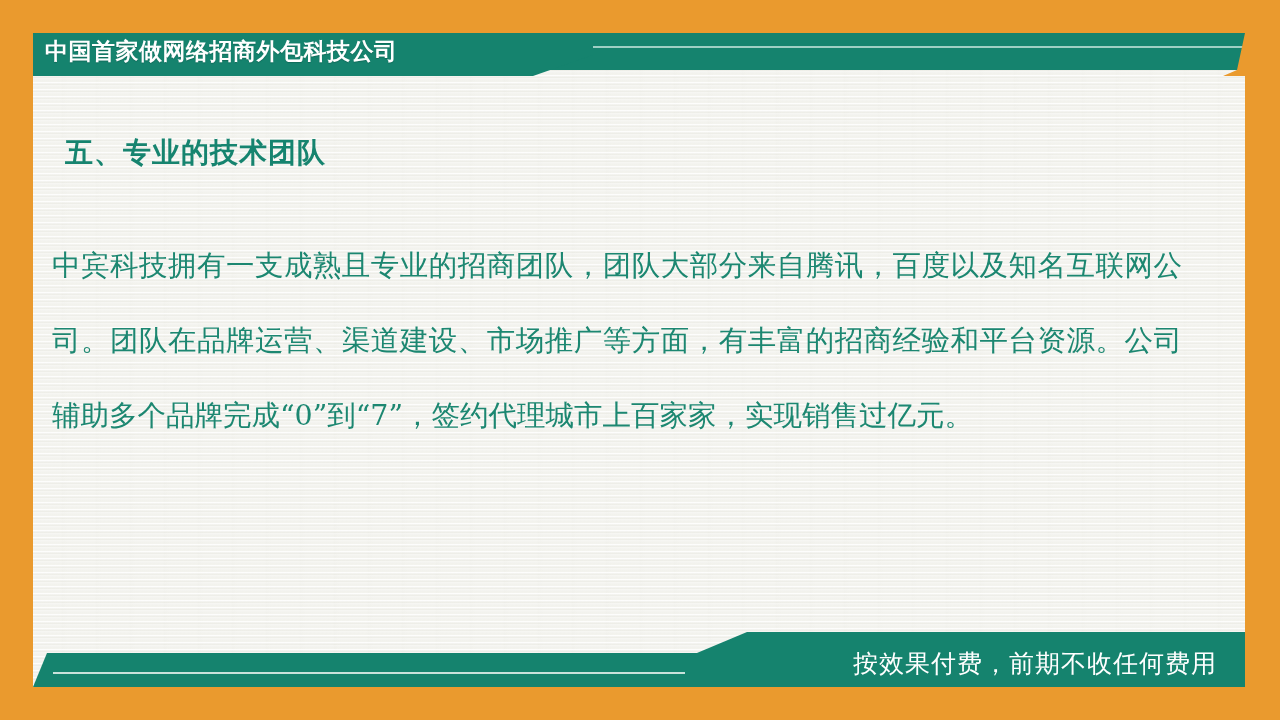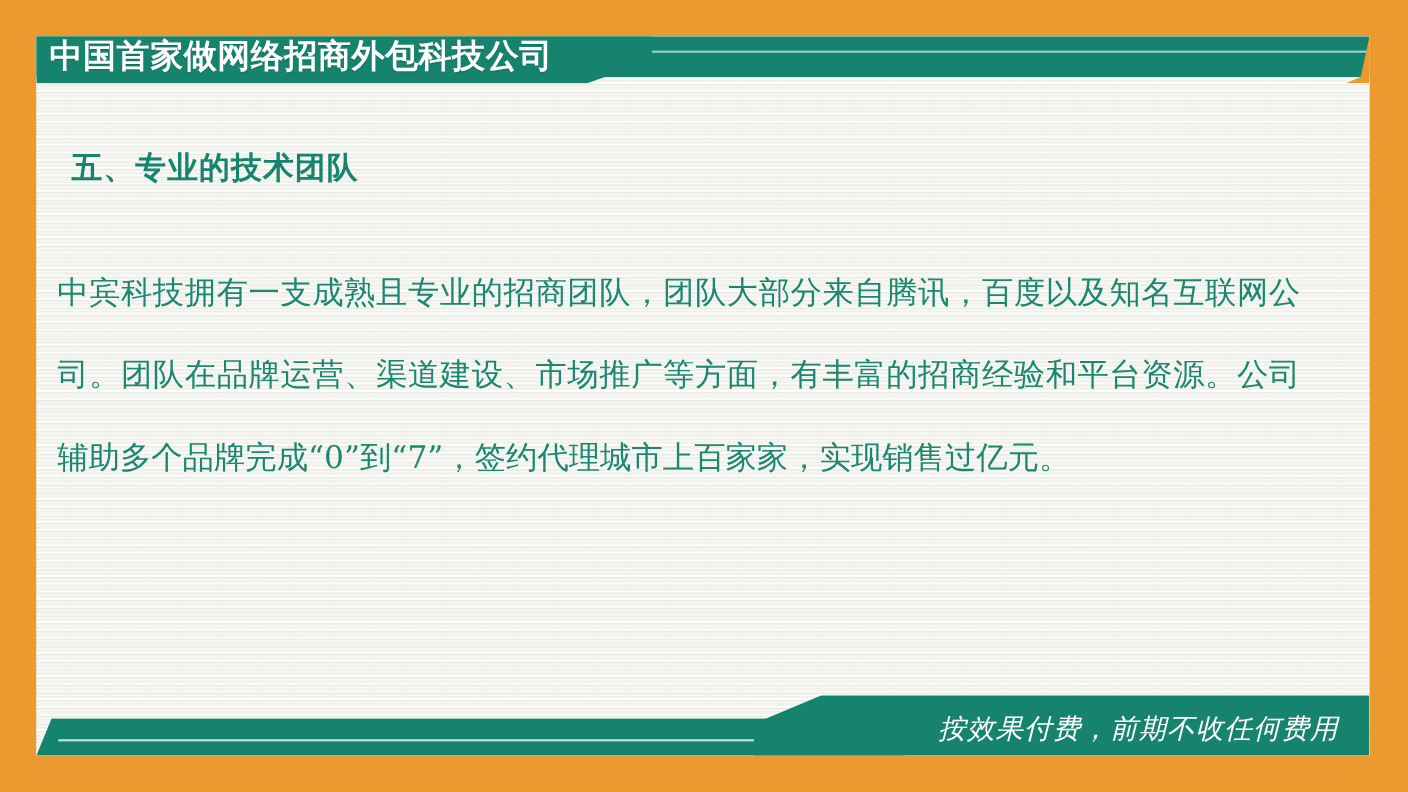--- a/index.html
+++ b/index.html
@@ -88,21 +88,21 @@
     background: #15836e;
     clip-path: polygon(0 0, 560px 0, 560px 22px, 500px 43px, 0 43px);
   }
   #header-title-text {
     position: absolute;
     left: 12px;
     top: 0;
     height: 37px;
     line-height: 37px;
     color: #ffffff;
-    font-size: 30px;
+    font-size: 23px;
     font-weight: bold;
     letter-spacing: 0.5px;
     white-space: nowrap;
     text-shadow: 0 1px 1px rgba(0,0,0,0.18);
   }
   
   #header-right-notch {
     position: absolute;
     right: 0;
     top: 0;
@@ -168,21 +168,20 @@
   }
   
   #footer-right-block {
     position: absolute;
     right: 0;
     bottom: 0;
     width: 560px;
     height: 55px;
     background: #15836e;
     clip-path: polygon(62px 0, 560px 0, 560px 55px, 0 55px, 0 26px);
-    font-style: italic;
   }
   #footer-slogan {
     position: absolute;
     right: 28px;
     bottom: 0;
     height: 55px;
     line-height: 62px;
     color: #ffffff;
     font-size: 25px;
     letter-spacing: 1px;

